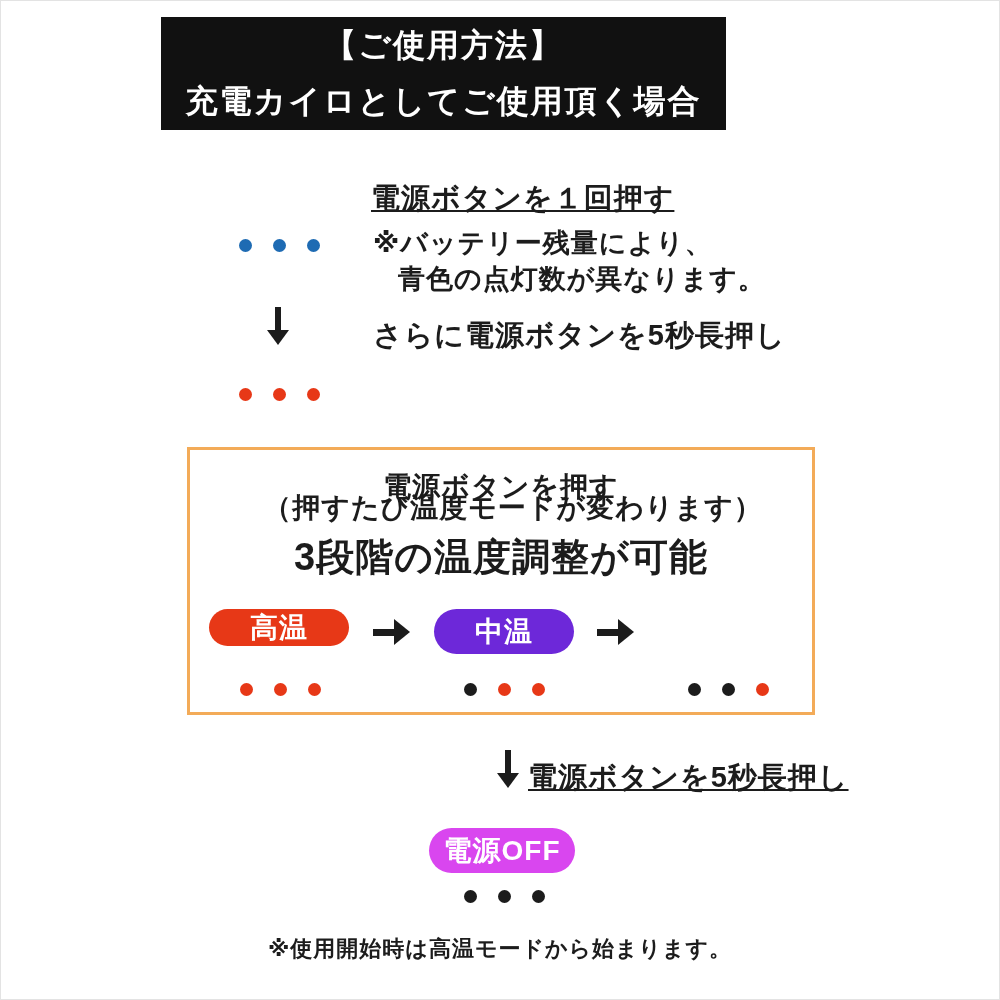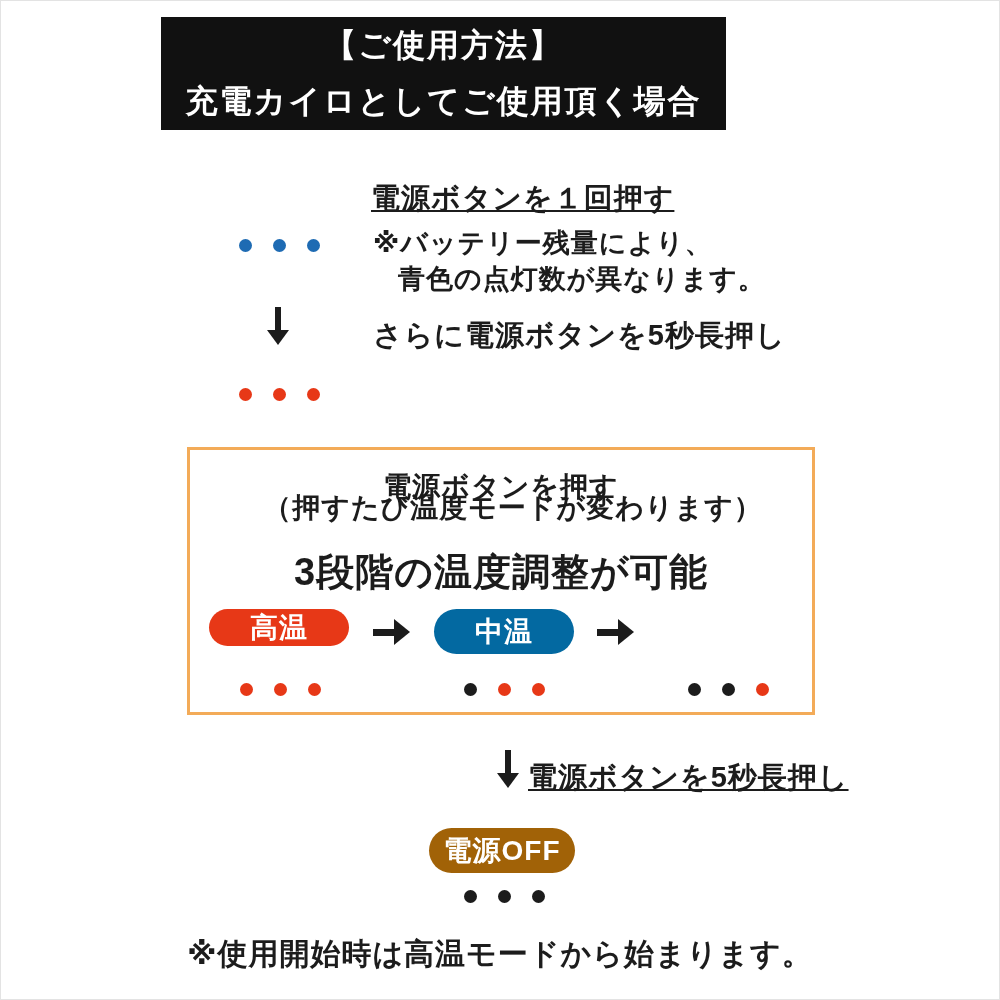--- a/index.html
+++ b/index.html
@@ -31,21 +31,21 @@
   .arrow-right .head { width:0; height:0; border-top:13px solid transparent;
                        border-bottom:13px solid transparent; border-left:16px solid #1c1c1c; }
 
   .temp-box { left:186px; top:446px; width:628px; height:268px; background:#fff;
               border:3px solid #f3ab58; }
   .center { width:100%; text-align:center; white-space:nowrap; }
   .box-line { font-size:28px; font-weight:bold; letter-spacing:1px; }
   .headline { font-size:38px; font-weight:bold; letter-spacing:1px; }
 
   .footer-note { left:0; top:933px; width:100%; text-align:center;
-                 font-size:30px; font-weight:bold; letter-spacing:1px; }
+                 font-size:22px; font-weight:bold; letter-spacing:1px; }
 </style>
 </head>
 <body>
 
 <div class="page">
 
   <div class="abs header" style="background-color: rgb(17, 17, 17);">
     <div class="hline">【ご使用方法】</div>
     <div class="hline">充電カイロとしてご使用頂く場合</div>
   </div>
@@ -67,28 +67,28 @@
 
   <div class="abs dots" style="left:238px; top:387px;">
       <span class="dot" style="background-color: rgb(231, 56, 23);"></span>
       <span class="dot" style="background-color: rgb(231, 56, 23);"></span>
       <span class="dot" style="background-color: rgb(231, 56, 23);"></span>
     </div>
 
   <div class="abs temp-box" style="border-color: rgb(243, 171, 88);">
     <div class="abs center box-line" style="left:0; top:18px;">電源ボタンを押す</div>
     <div class="abs center box-line" style="left:0; top:39px;margin-left:12px;">（押すたび温度モードが変わります）</div>
-    <div class="abs center headline" style="left:0; top:97px;">3段階の温度調整が可能</div>
+    <div class="abs center headline" style="left:0; top:82px;">3段階の温度調整が可能</div>
 
     <div class="abs pill" style="left: 19px; top: 159px; width: 140px; height: 37px; background-color: rgb(231, 56, 23);">高温</div>
     <div class="abs arrow-right" style="left:183px; top:169px;">
       <span class="stem"></span>
       <span class="head"></span>
     </div>
-    <div class="abs pill" style="left: 244px; top: 159px; width: 140px; height: 45px; background-color: #0369a1;">中温</div>
+    <div class="abs pill" style="left: 244px; top: 159px; width: 140px; height: 45px; background-color: #6d28d9;">中温</div>
     <div class="abs arrow-right" style="left:407px; top:169px;">
       <span class="stem"></span>
       <span class="head"></span>
     </div>
 
     <div class="abs dots" style="left:50px; top:233px;">
         <span class="dot" style="background-color: rgb(231, 56, 23);"></span>
         <span class="dot" style="background-color: rgb(231, 56, 23);"></span>
         <span class="dot" style="background-color: rgb(231, 56, 23);"></span>
       </div>
@@ -103,21 +103,21 @@
         <span class="dot" style="background-color: rgb(231, 56, 23);"></span>
       </div>
   </div>
 
   <div class="abs arrow-down" style="left:496px; top:749px;">
     <span class="stem"></span>
     <span class="head"></span>
   </div>
   <div class="abs txt" style="left:527px; top:757px;text-decoration:underline;">電源ボタンを5秒長押し</div>
 
-  <div class="abs pill" style="left: 428px; top: 827px; width: 146px; height: 45px; background-color: #a16207;">電源OFF</div>
+  <div class="abs pill" style="left: 428px; top: 827px; width: 146px; height: 45px; background-color: #d946ef;">電源OFF</div>
   <div class="abs dots" style="left:463px; top:889px;">
       <span class="dot" style="background-color: rgb(28, 28, 28);"></span>
       <span class="dot" style="background-color: rgb(28, 28, 28);"></span>
       <span class="dot" style="background-color: rgb(28, 28, 28);"></span>
     </div>
 
   <div class="abs footer-note">※使用開始時は高温モードから始まります。</div>
 
 </div>
 

